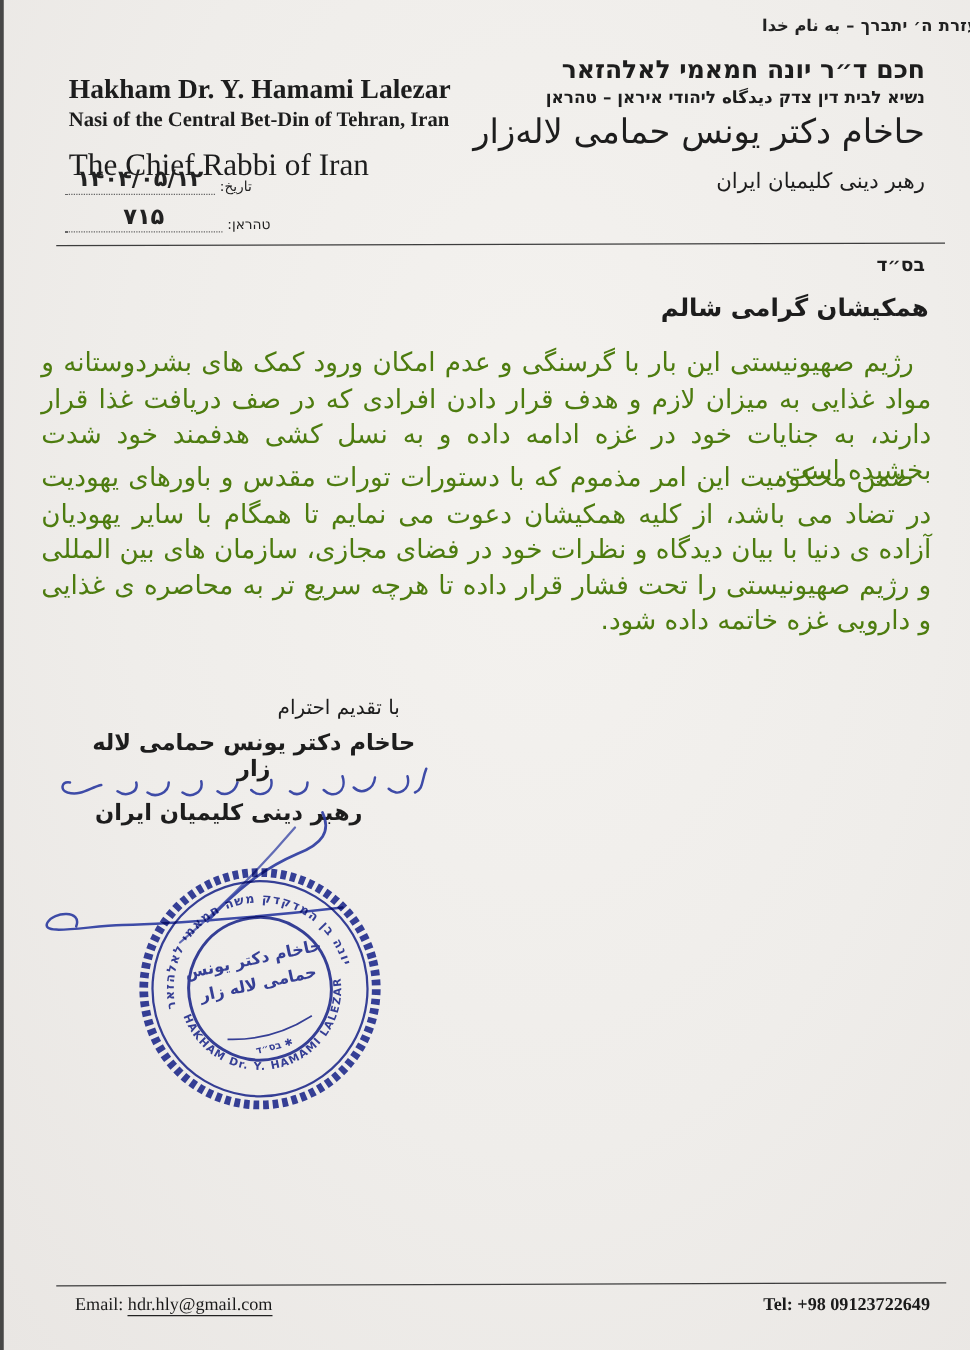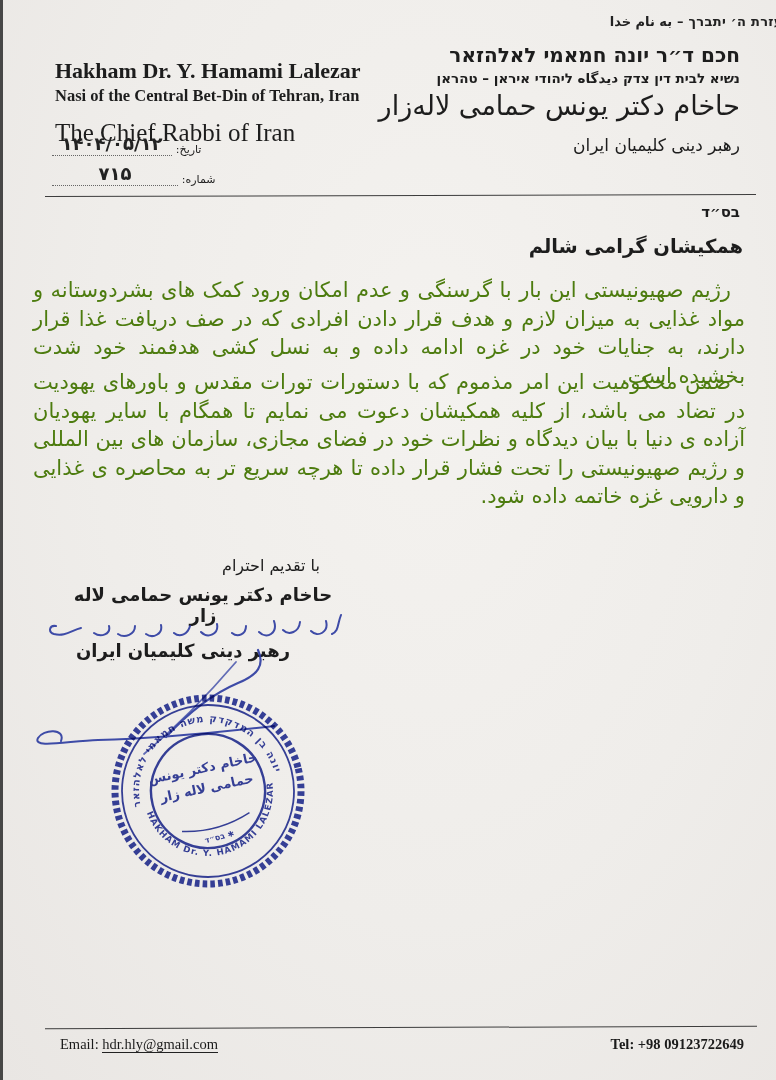--- a/index.html
+++ b/index.html
@@ -94,21 +94,21 @@
   <div class="l1">Hakham Dr. Y. Hamami Lalezar</div>
   <div class="l2">Nasi of the Central Bet-Din of Tehran, Iran</div>
   <div class="l3">The Chief Rabbi of Iran</div>
 </div>
 
 <div class="meta date">
   <span class="lbl">تاریخ:</span>
   <span class="fill">۱۴۰۴/۰۵/۱۲</span>
 </div>
 <div class="meta num">
-  <span class="lbl">شماره:</span>
+  <span class="lbl">טהראן:</span>
   <span class="fill">۷۱۵</span>
 </div>
 
 <div class="lh-he">
   <div class="h1">חכם ד״ר יונה חמאמי לאלהזאר</div>
   <div class="h2">נשיא לבית דין צדק دیدگاه ליהודי איראן – טהראן</div>
   <div class="f1">حاخام دکتر یونس حمامی لاله‌زار</div>
   <div class="f2">رهبر دینی کلیمیان ایران</div>
 </div>
 

